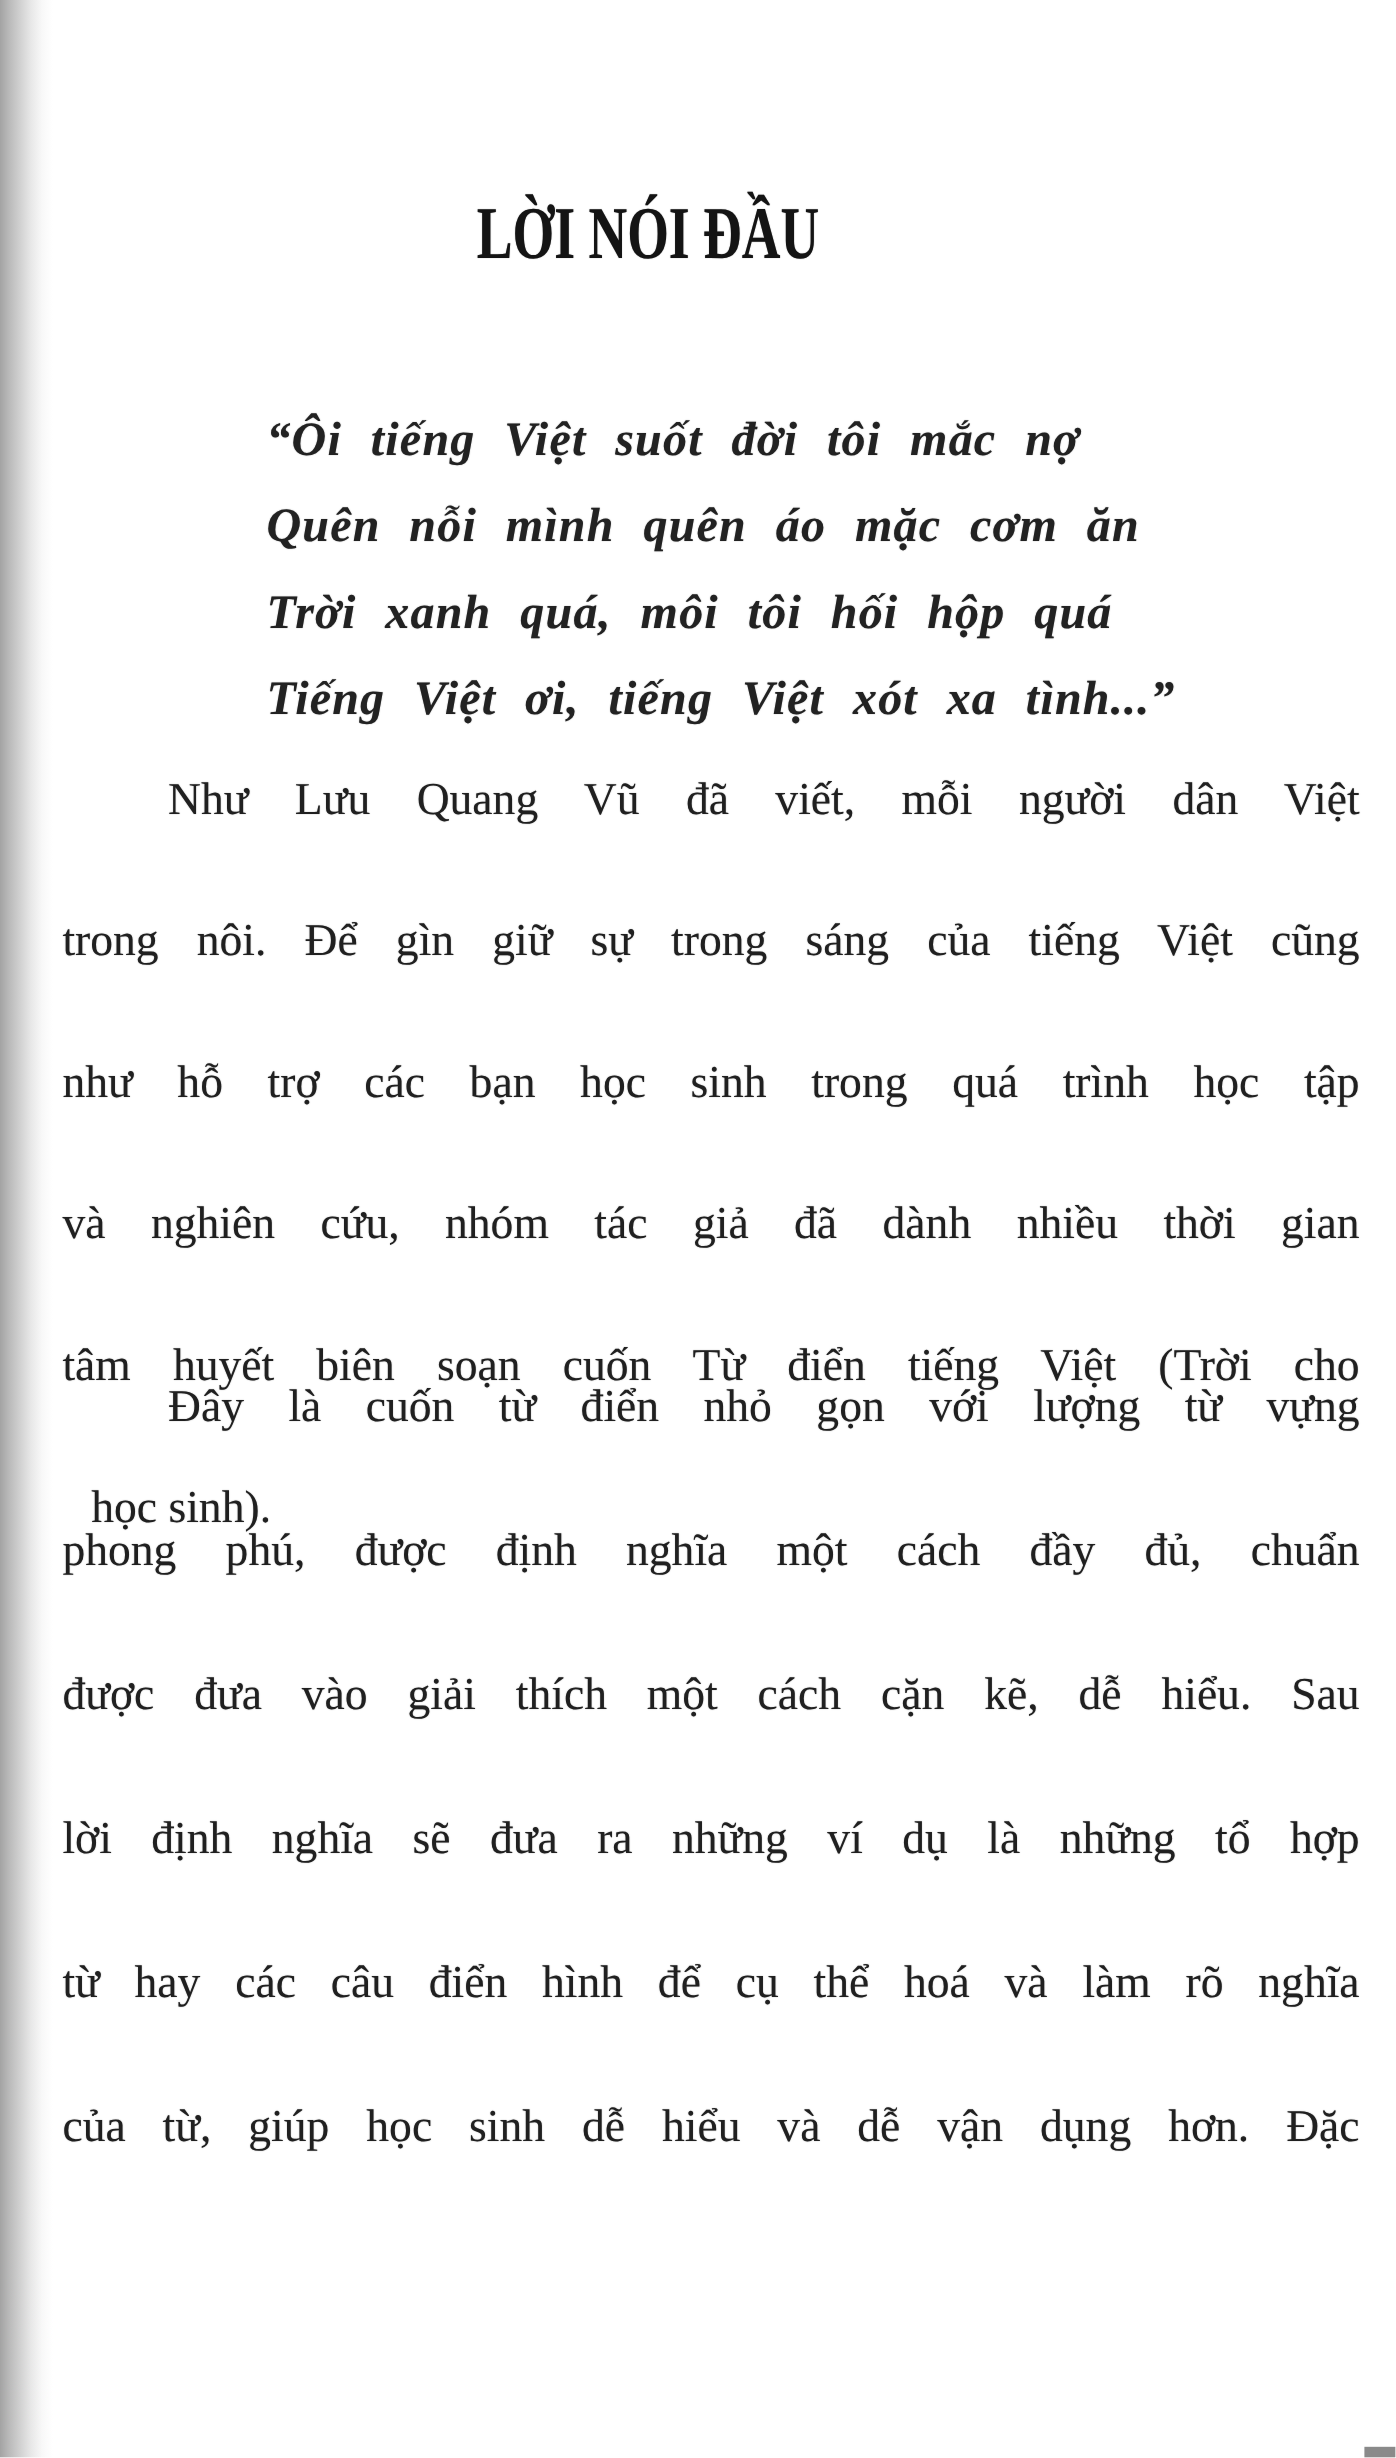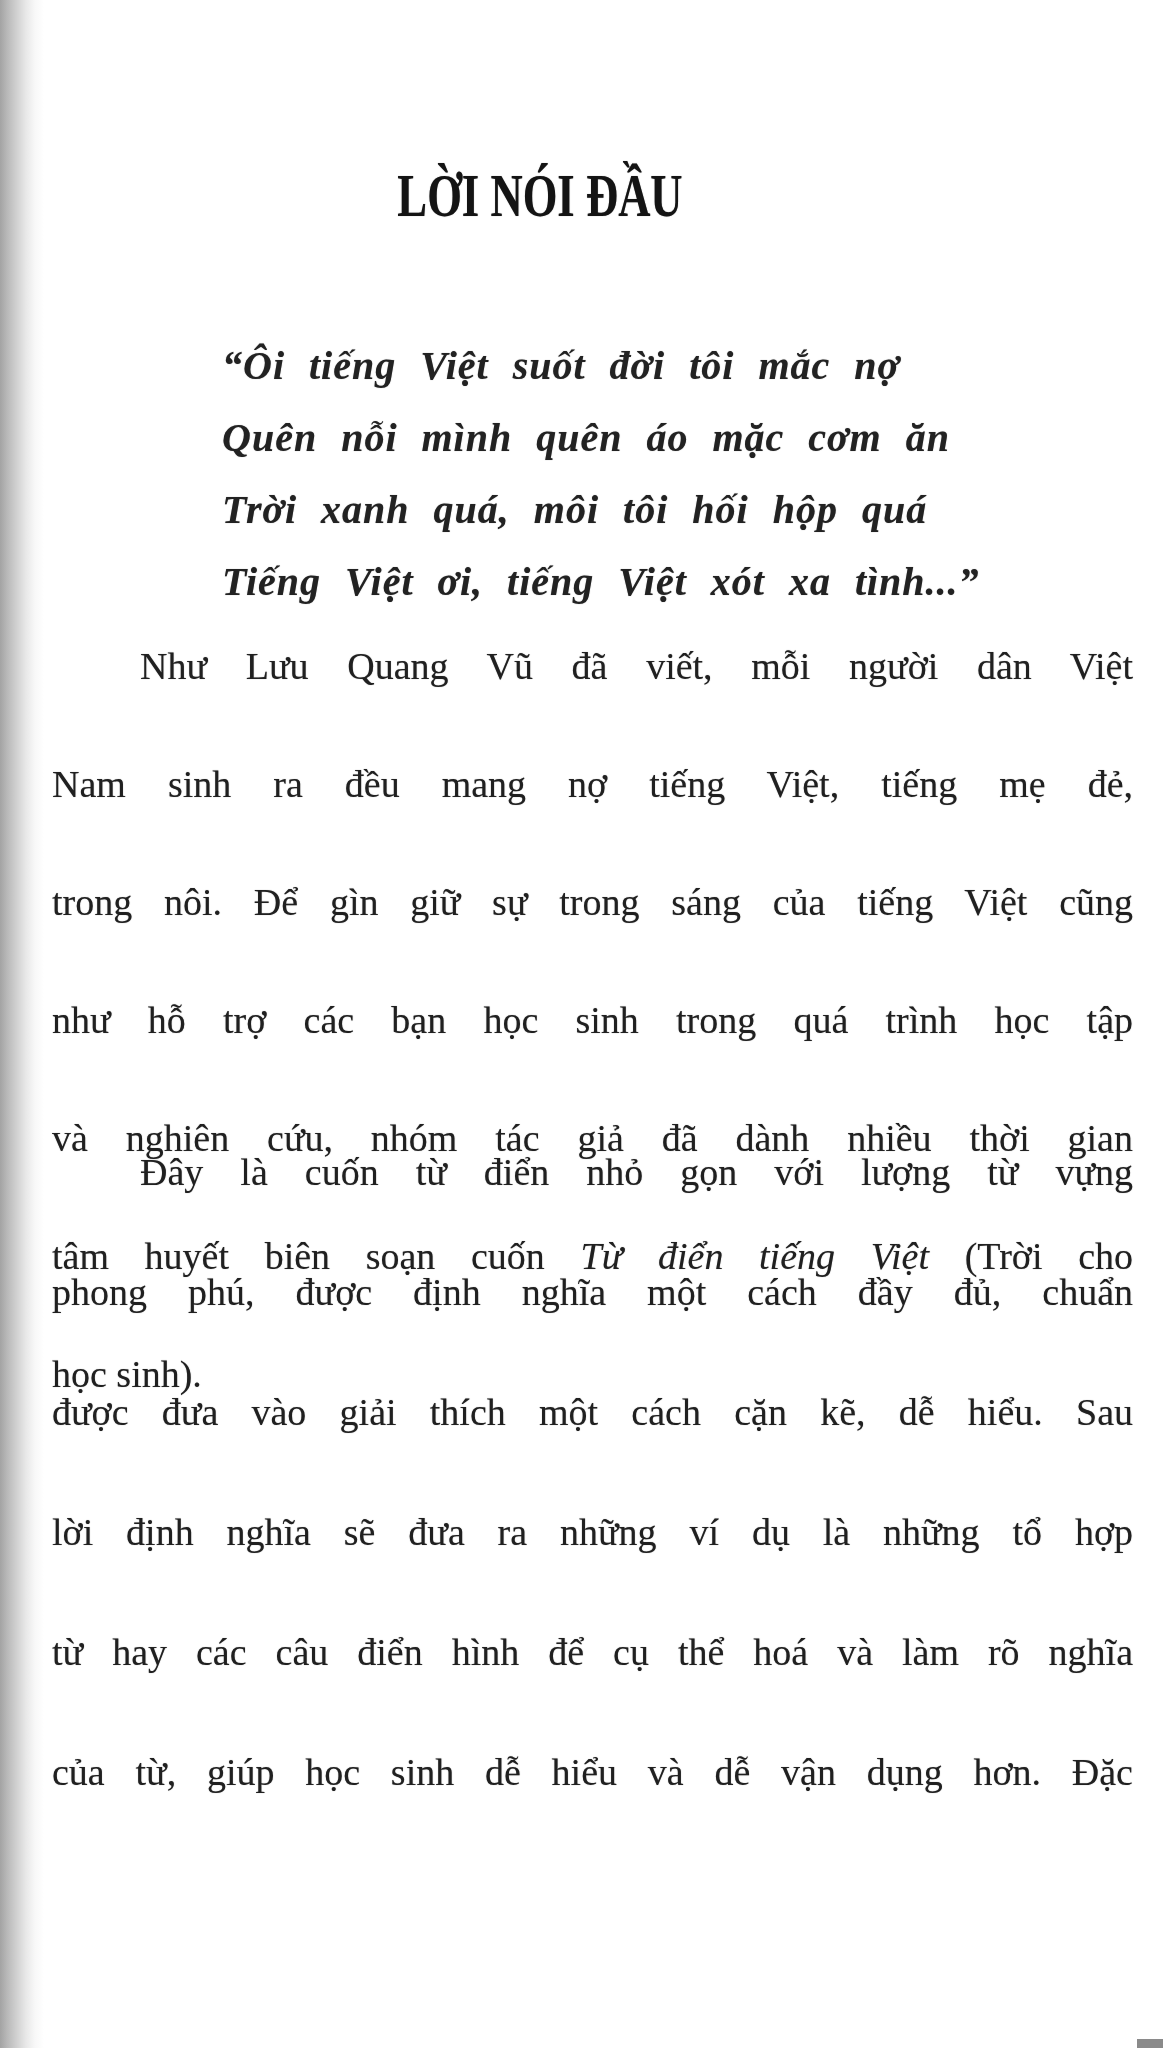--- a/index.html
+++ b/index.html
@@ -46,24 +46,24 @@
   .para1{top:637px;line-height:59px;}
   .para2{top:1142px;line-height:60px;}
   .line{
     text-align:justify;
     height:1em;
     height:auto;
     white-space:normal;
   }
   
   .line::after{content:"";display:inline-block;width:100%;height:0;}
-  .line.last{text-align:left;}
+  .line.last{text-align:left;margin-left:24px;}
   .line.last::after{content:none;}
   .line.indent{text-indent:88px;}
-  .italic{font-style:italic;}
+  .italic{}
   .corner-mark{
     position:absolute;right:0;bottom:0;width:26px;height:9px;
     background:#8a8a8a;
   }
 </style>
 </head>
 <body>
 
 <div id="page">
   <div class="spine"></div>
@@ -72,21 +72,20 @@
 
   <div class="poem">
       <div class="poem-line">“Ôi tiếng Việt suốt đời tôi mắc nợ</div>
       <div class="poem-line">Quên nỗi mình quên áo mặc cơm ăn</div>
       <div class="poem-line">Trời xanh quá, môi tôi hối hộp quá</div>
       <div class="poem-line">Tiếng Việt ơi, tiếng Việt xót xa tình...”</div>
     </div>
 
   <div class="para para1">
       <div class="line indent">Như Lưu Quang Vũ đã viết, mỗi người dân Việt</div>
-      <div class="line">Nam sinh ra đều mang nợ tiếng Việt, tiếng mẹ đẻ,</div>
       <div class="line">trong nôi. Để gìn giữ sự trong sáng của tiếng Việt cũng</div>
       <div class="line">như hỗ trợ các bạn học sinh trong quá trình học tập</div>
       <div class="line">và nghiên cứu, nhóm tác giả đã dành nhiều thời gian</div>
       <div class="line"><span>tâm huyết biên soạn cuốn </span><span class="italic">Từ điển tiếng Việt</span><span> (Trời cho</span></div>
       <div class="line last">học sinh).</div>
     </div>
 
   <div class="para para2">
       <div class="line indent">Đây là cuốn từ điển nhỏ gọn với lượng từ vựng</div>
       <div class="line">phong phú, được định nghĩa một cách đầy đủ, chuẩn</div>

